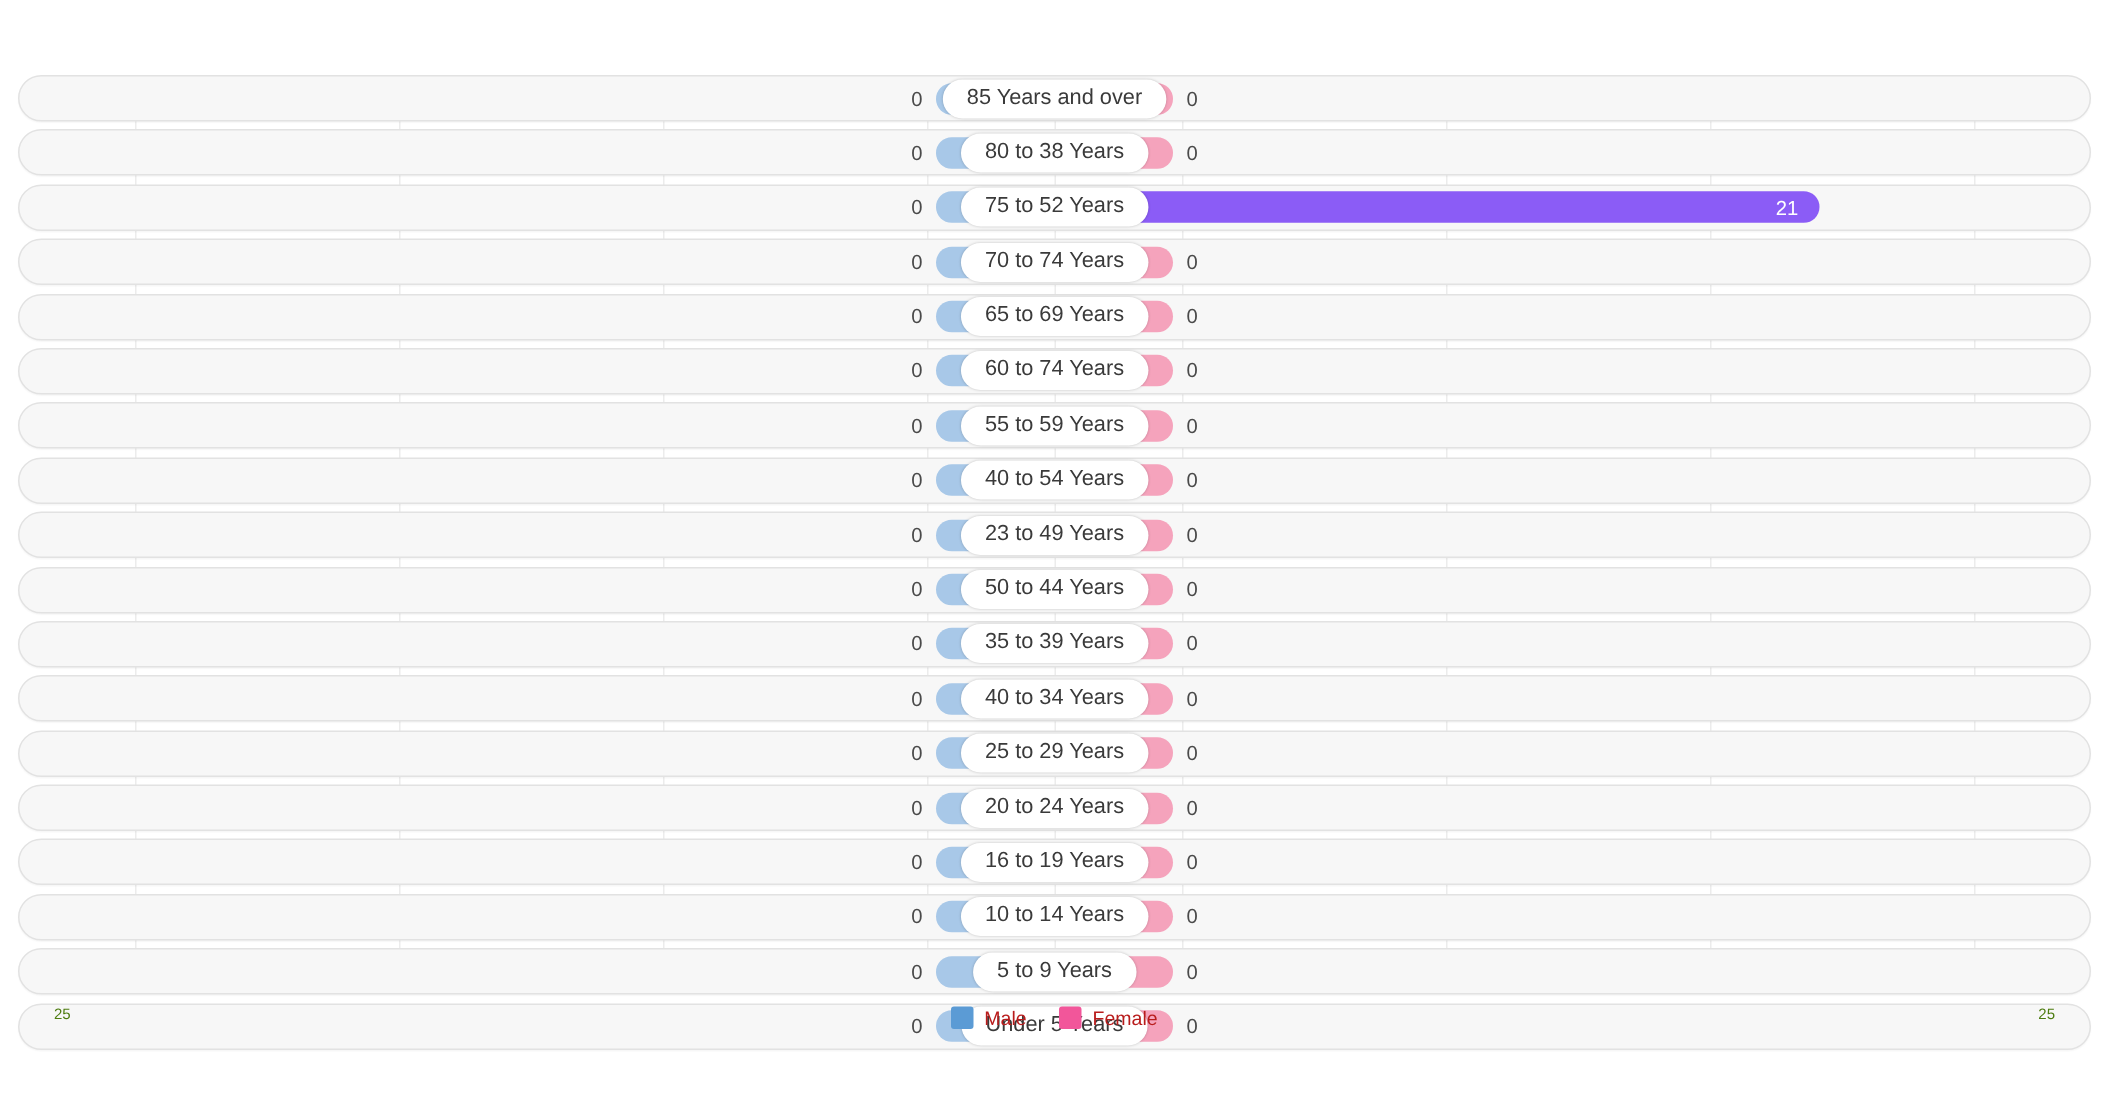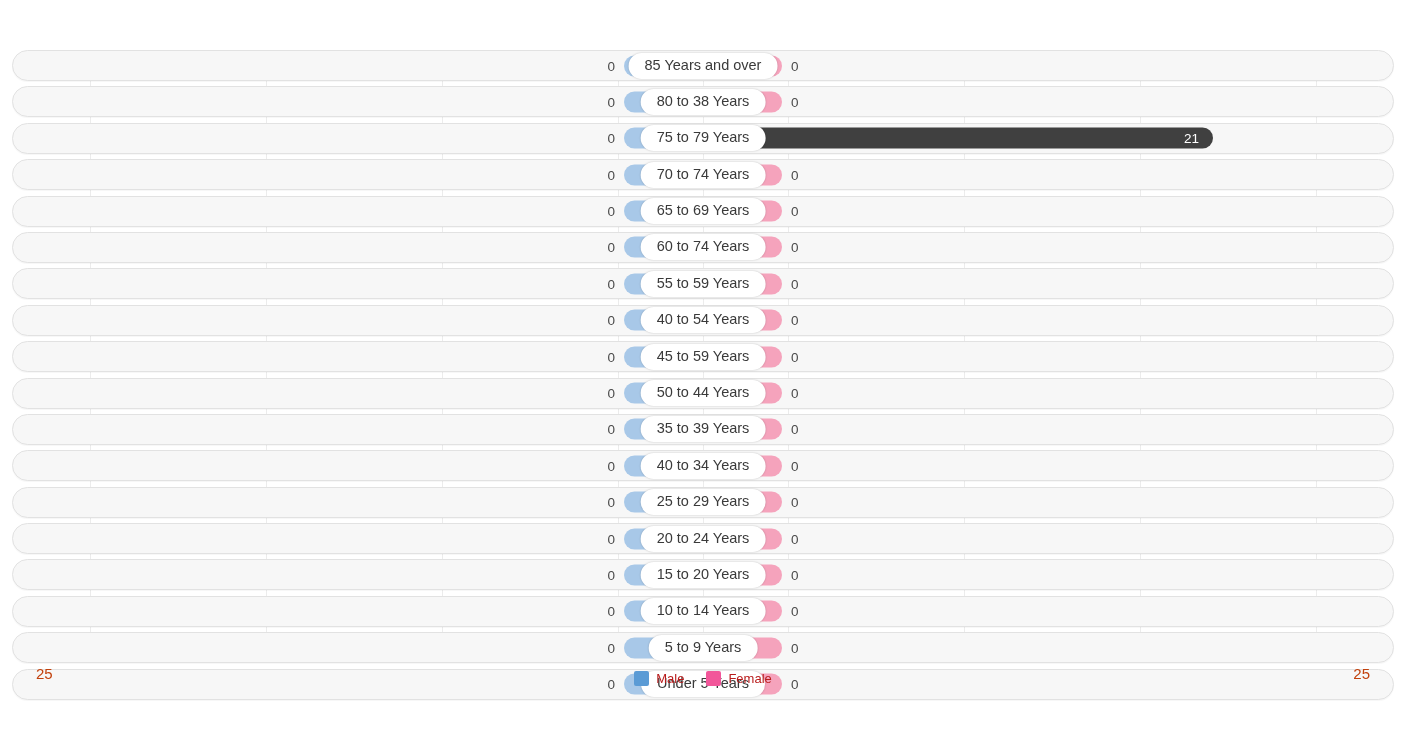--- a/index.html
+++ b/index.html
@@ -85,21 +85,21 @@
   .bar-male {
     right: 50%;
     background: #a8c8e8;
   }
   .bar-male.zero-bar { background: #a8c8e8; }
   .bar-female {
     left: 50%;
     background: #f5a3bc;
   }
   .bar-female.has-value {
-    background: #404040;
+    background: #8b5cf6;
   }
 
   .bar-value-inside {
     position: absolute;
     right: 14px;
     top: 50%;
     transform: translateY(-50%);
     font-size: 13.5px;
     color: #ffffff;
     white-space: nowrap;
@@ -131,22 +131,22 @@
     font-size: 14.5px;
     color: #3a3a3a;
     white-space: nowrap;
     box-shadow: 0 0 2px rgba(0,0,0,0.22);
   }
 
   
   #axis-left, #axis-right {
     position: absolute;
     bottom: 18px;
-    font-size: 15px;
-    color: #c2410c;
+    font-size: 10px;
+    color: #4d7c0f;
   }
   #axis-left  { left: 36px; }
   #axis-right { right: 36px; }
 
   #legend {
     position: absolute;
     bottom: 14px;
     left: 0; width: 1406px;
     display: flex;
     justify-content: center;
@@ -200,21 +200,21 @@
           <div class="val val-male" style="right: calc(50% + 88px);">0</div>
           <div class="val val-female" style="left: calc(50% + 88px);">0</div>
           <div class="pill">80 to 38 Years</div>
         </div>
         <div class="row">
           <div class="bar bar-male zero-bar" style="width: 79px;"></div>
           <div class="bar bar-female has-value" style="width: 509.92px;">
             <span class="bar-value-inside">21</span>
           </div>
           <div class="val val-male" style="right: calc(50% + 88px);">0</div>
-          <div class="pill">75 to 79 Years</div>
+          <div class="pill">75 to 52 Years</div>
         </div>
         <div class="row">
           <div class="bar bar-male zero-bar" style="width: 79px;"></div>
           <div class="bar bar-female zero-bar" style="width: 79px;"></div>
           <div class="val val-male" style="right: calc(50% + 88px);">0</div>
           <div class="val val-female" style="left: calc(50% + 88px);">0</div>
           <div class="pill">70 to 74 Years</div>
         </div>
         <div class="row">
           <div class="bar bar-male zero-bar" style="width: 79px;"></div>
@@ -242,21 +242,21 @@
           <div class="bar bar-female zero-bar" style="width: 79px;"></div>
           <div class="val val-male" style="right: calc(50% + 88px);">0</div>
           <div class="val val-female" style="left: calc(50% + 88px);">0</div>
           <div class="pill">40 to 54 Years</div>
         </div>
         <div class="row">
           <div class="bar bar-male zero-bar" style="width: 79px;"></div>
           <div class="bar bar-female zero-bar" style="width: 79px;"></div>
           <div class="val val-male" style="right: calc(50% + 88px);">0</div>
           <div class="val val-female" style="left: calc(50% + 88px);">0</div>
-          <div class="pill">45 to 59 Years</div>
+          <div class="pill">23 to 49 Years</div>
         </div>
         <div class="row">
           <div class="bar bar-male zero-bar" style="width: 79px;"></div>
           <div class="bar bar-female zero-bar" style="width: 79px;"></div>
           <div class="val val-male" style="right: calc(50% + 88px);">0</div>
           <div class="val val-female" style="left: calc(50% + 88px);">0</div>
           <div class="pill">50 to 44 Years</div>
         </div>
         <div class="row">
           <div class="bar bar-male zero-bar" style="width: 79px;"></div>
@@ -284,21 +284,21 @@
           <div class="bar bar-female zero-bar" style="width: 79px;"></div>
           <div class="val val-male" style="right: calc(50% + 88px);">0</div>
           <div class="val val-female" style="left: calc(50% + 88px);">0</div>
           <div class="pill">20 to 24 Years</div>
         </div>
         <div class="row">
           <div class="bar bar-male zero-bar" style="width: 79px;"></div>
           <div class="bar bar-female zero-bar" style="width: 79px;"></div>
           <div class="val val-male" style="right: calc(50% + 88px);">0</div>
           <div class="val val-female" style="left: calc(50% + 88px);">0</div>
-          <div class="pill">15 to 20 Years</div>
+          <div class="pill">16 to 19 Years</div>
         </div>
         <div class="row">
           <div class="bar bar-male zero-bar" style="width: 79px;"></div>
           <div class="bar bar-female zero-bar" style="width: 79px;"></div>
           <div class="val val-male" style="right: calc(50% + 88px);">0</div>
           <div class="val val-female" style="left: calc(50% + 88px);">0</div>
           <div class="pill">10 to 14 Years</div>
         </div>
         <div class="row">
           <div class="bar bar-male zero-bar" style="width: 79px;"></div>

